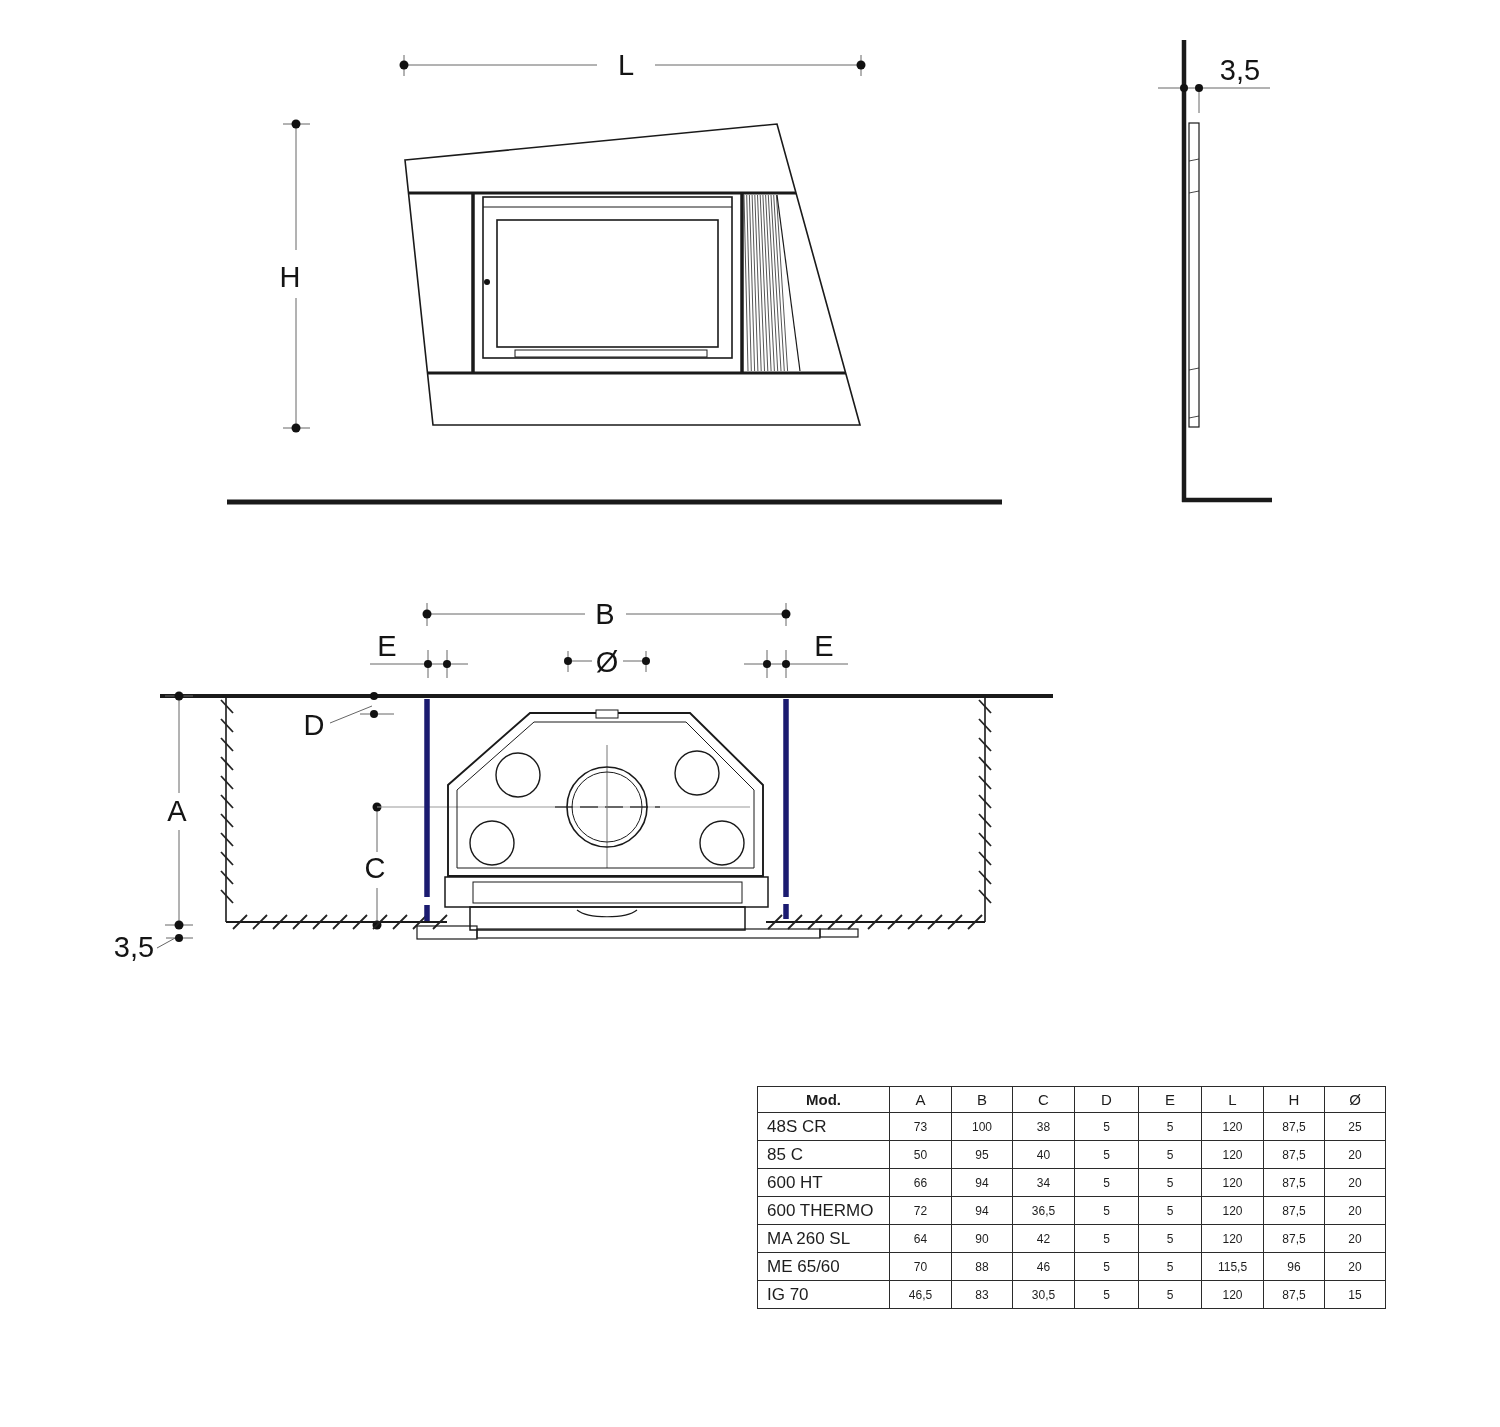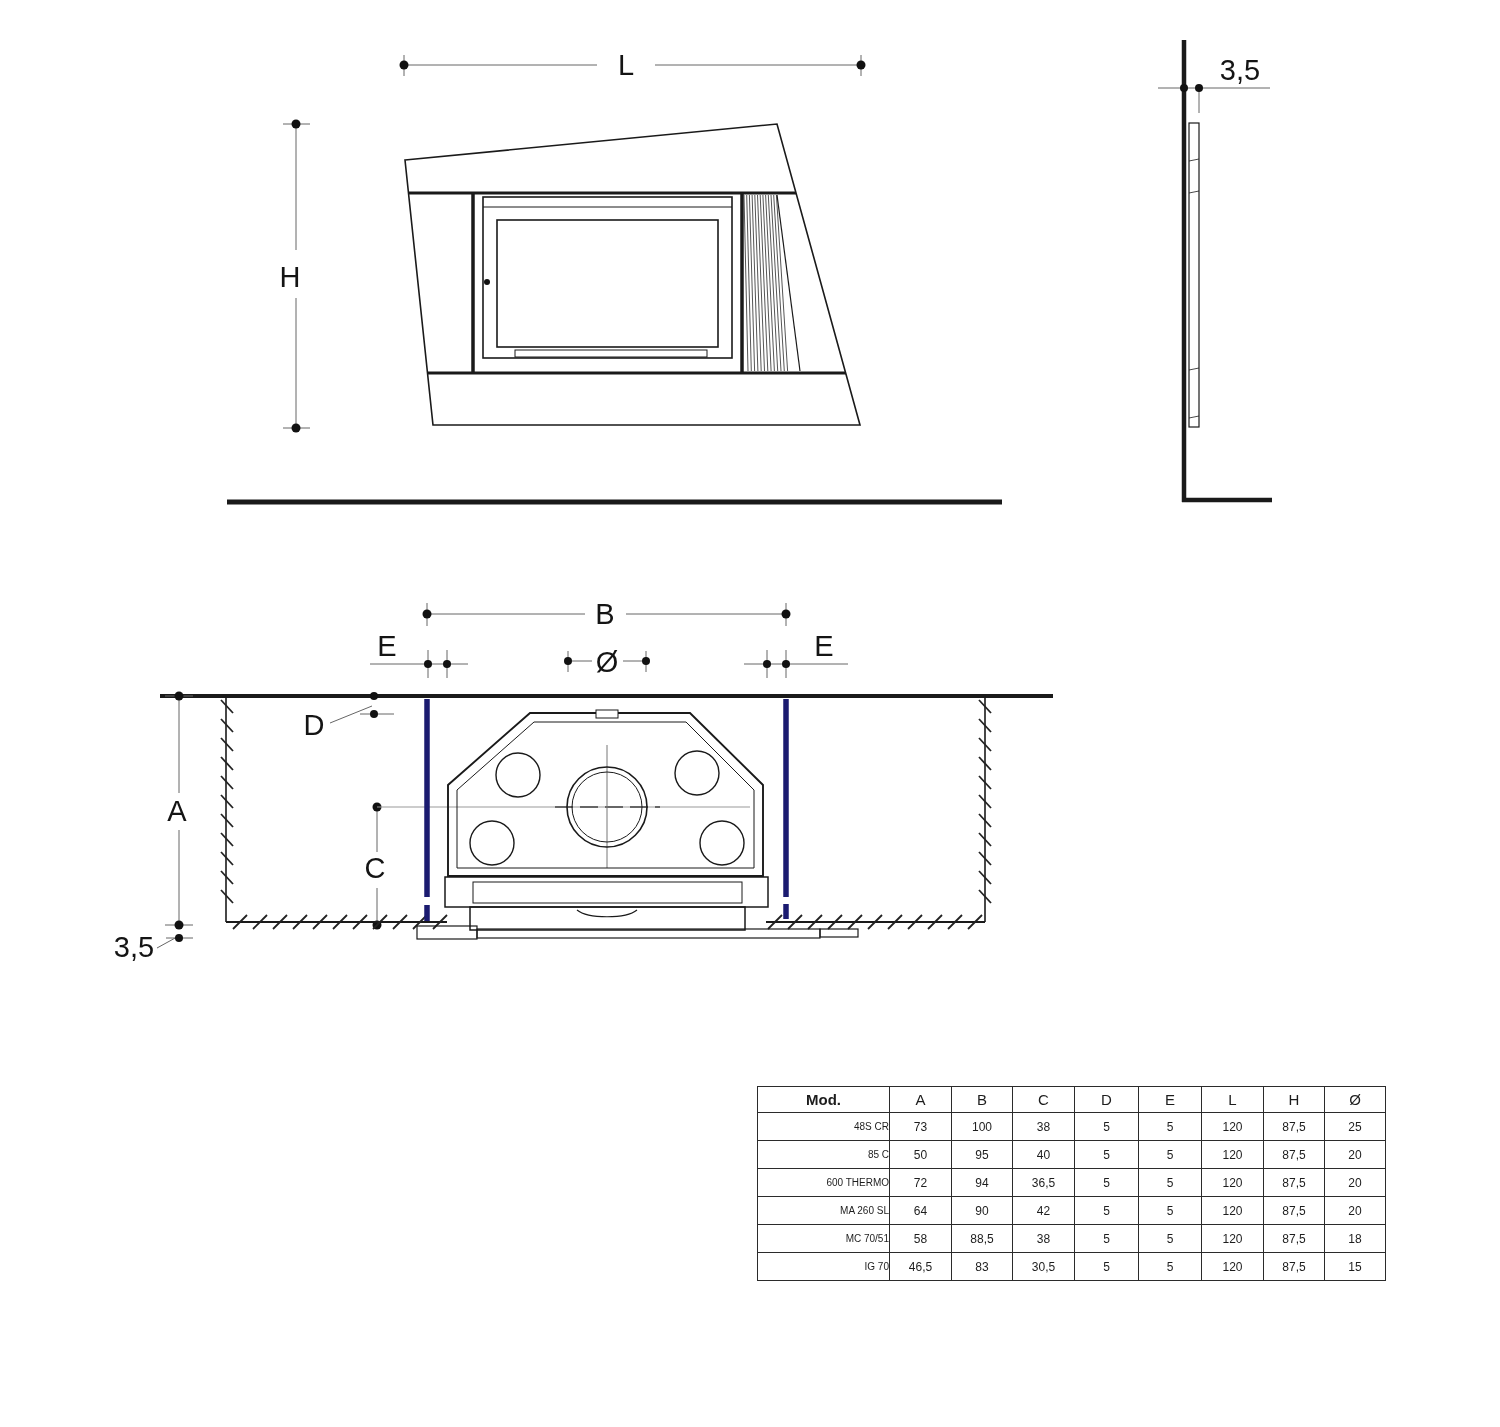--- a/index.html
+++ b/index.html
@@ -8,21 +8,21 @@
   svg text{font-family:"Liberation Sans",sans-serif;fill:#141414;}
   .dimlabel{font-size:29px;}
   .tbl-wrap{position:absolute;left:757px;top:1086px;width:632px;height:296px;overflow:hidden;}
   table.dims{border-collapse:collapse;table-layout:fixed;width:628px;
              font-family:"Liberation Sans",sans-serif;}
   table.dims th,table.dims td{border:1.6px solid #2b2b2b;padding:0;text-align:center;
              color:#1d1d1d;overflow:hidden;white-space:nowrap;}
   table.dims th{height:25px;font-size:15px;font-weight:normal;}
   table.dims th.mod{font-weight:bold;}
   table.dims td{height:27px;font-size:12px;}
-  table.dims td.mod{text-align:right;padding-left:9px;font-size:10px;}
+  table.dims td.mod{text-align:left;padding-left:9px;font-size:17px;}
 </style>
 </head>
 <body>
 
 <div class="page">
 
 <svg width="1500" height="1427" viewBox="0 0 1500 1427">
 
   <g stroke="#1a1a1a" fill="none">
 
@@ -306,20 +306,31 @@
             <td>50</td>
             <td>95</td>
             <td>40</td>
             <td>5</td>
             <td>5</td>
             <td>120</td>
             <td>87,5</td>
             <td>20</td>
           </tr>
           <tr>
+            <td class="mod">600 HT</td>
+            <td>66</td>
+            <td>94</td>
+            <td>34</td>
+            <td>5</td>
+            <td>5</td>
+            <td>120</td>
+            <td>87,5</td>
+            <td>20</td>
+          </tr>
+          <tr>
             <td class="mod">600 THERMO</td>
             <td>72</td>
             <td>94</td>
             <td>36,5</td>
             <td>5</td>
             <td>5</td>
             <td>120</td>
             <td>87,5</td>
             <td>20</td>
           </tr>
@@ -328,29 +339,29 @@
             <td>64</td>
             <td>90</td>
             <td>42</td>
             <td>5</td>
             <td>5</td>
             <td>120</td>
             <td>87,5</td>
             <td>20</td>
           </tr>
           <tr>
-            <td class="mod">MC 70/51</td>
-            <td>58</td>
-            <td>88,5</td>
-            <td>38</td>
-            <td>5</td>
-            <td>5</td>
-            <td>120</td>
-            <td>87,5</td>
-            <td>18</td>
+            <td class="mod">ME 65/60</td>
+            <td>70</td>
+            <td>88</td>
+            <td>46</td>
+            <td>5</td>
+            <td>5</td>
+            <td>115,5</td>
+            <td>96</td>
+            <td>20</td>
           </tr>
           <tr>
             <td class="mod">IG 70</td>
             <td>46,5</td>
             <td>83</td>
             <td>30,5</td>
             <td>5</td>
             <td>5</td>
             <td>120</td>
             <td>87,5</td>

